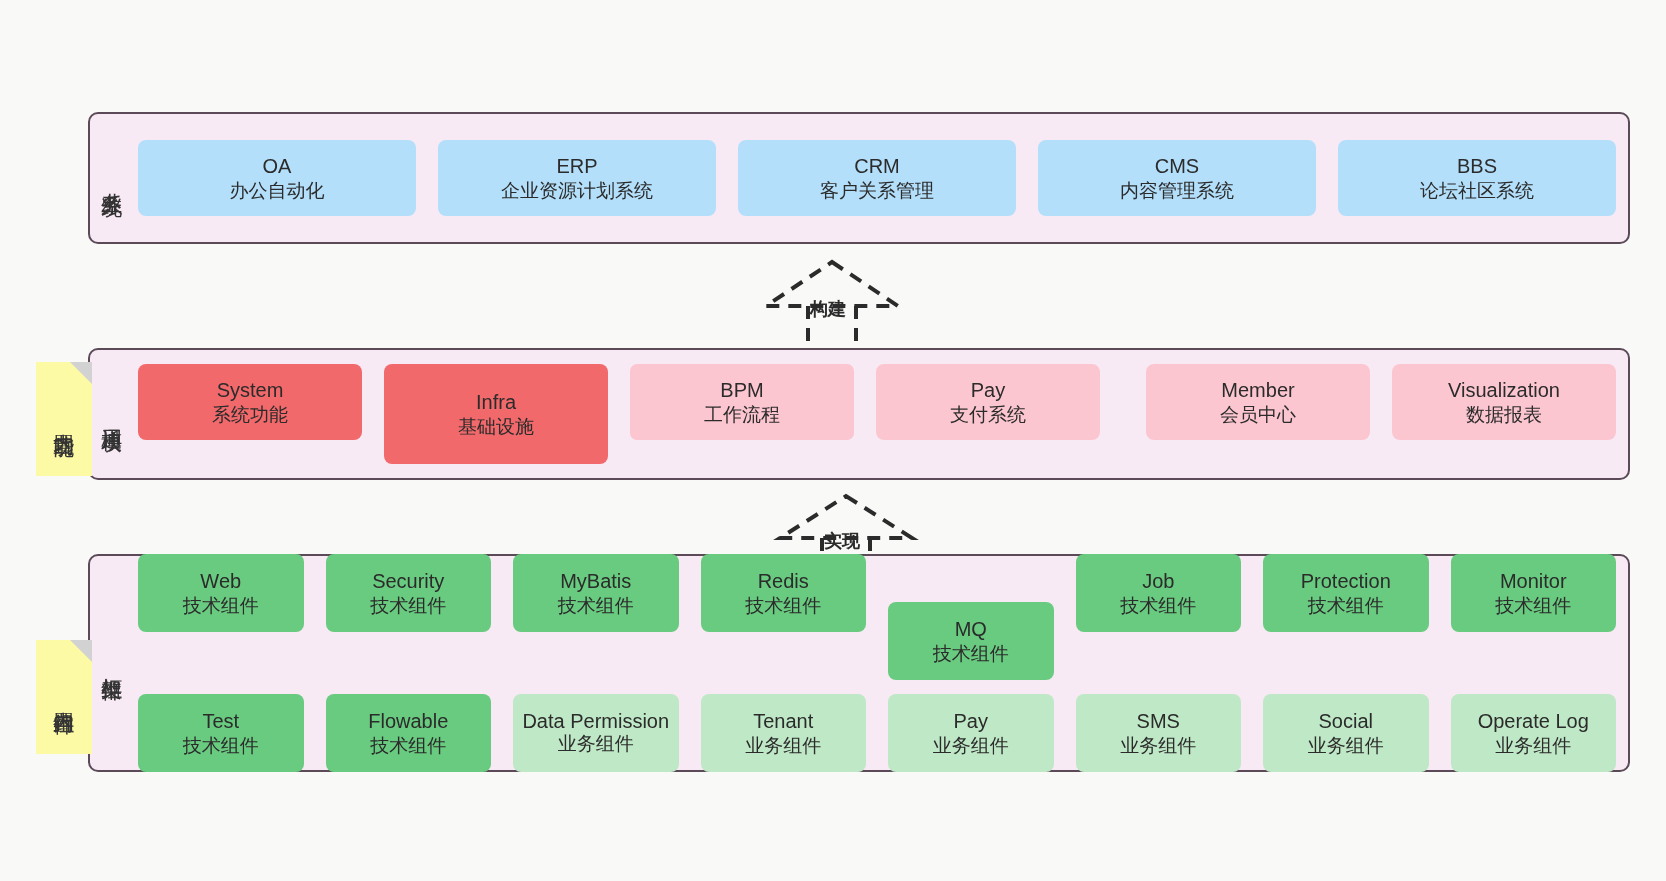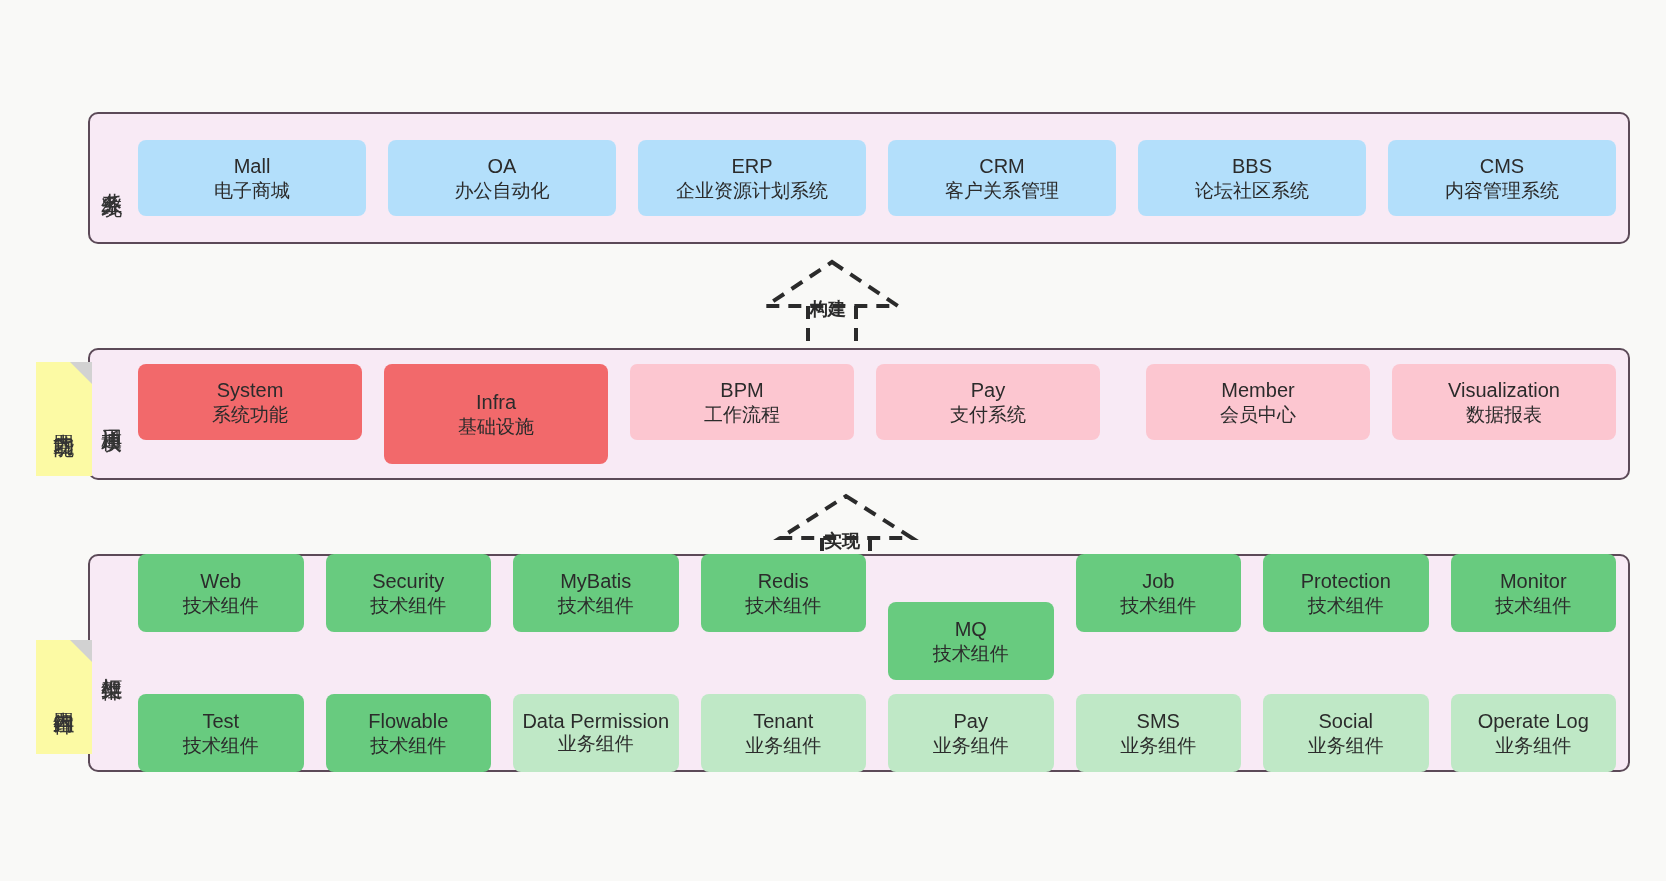--- a/index.html
+++ b/index.html
@@ -118,42 +118,38 @@
 </head>
 <body>
 
 <div id="stage">
 
   <div class="layer" id="layer-business-system" style="left:88px;top:112px;width:1542px;height:132px;">
     <div class="layer-title">业务系统</div>
     <div class="layer-body">
       <div class="row">
         <div class="cell c-blue" style="height:76px;">
-          <div class="t1">Mall</div>
-          <div class="t2">电子商城</div>
-        </div>
-        <div class="cell c-blue" style="height:76px;">
           <div class="t1">OA</div>
           <div class="t2">办公自动化</div>
         </div>
         <div class="cell c-blue" style="height:76px;">
           <div class="t1">ERP</div>
           <div class="t2">企业资源计划系统</div>
         </div>
         <div class="cell c-blue" style="height:76px;">
           <div class="t1">CRM</div>
           <div class="t2">客户关系管理</div>
         </div>
         <div class="cell c-blue" style="height:76px;">
+          <div class="t1">CMS</div>
+          <div class="t2">内容管理系统</div>
+        </div>
+        <div class="cell c-blue" style="height:76px;">
           <div class="t1">BBS</div>
           <div class="t2">论坛社区系统</div>
-        </div>
-        <div class="cell c-blue" style="height:76px;">
-          <div class="t1">CMS</div>
-          <div class="t2">内容管理系统</div>
         </div>
       </div>
     </div>
   </div>
 
   <div class="arrow" id="arrow-build" style="left:752px;top:258px;width:160px;height:92px;">
     <svg width="160" height="92" viewBox="0 0 160 92" aria-hidden="true">
 
       <path d="M 80 4 L 146 48 L 14 48 Z" fill="none" stroke="#2b2b2b" stroke-width="4" stroke-dasharray="13 9" stroke-linejoin="miter"></path>
 

